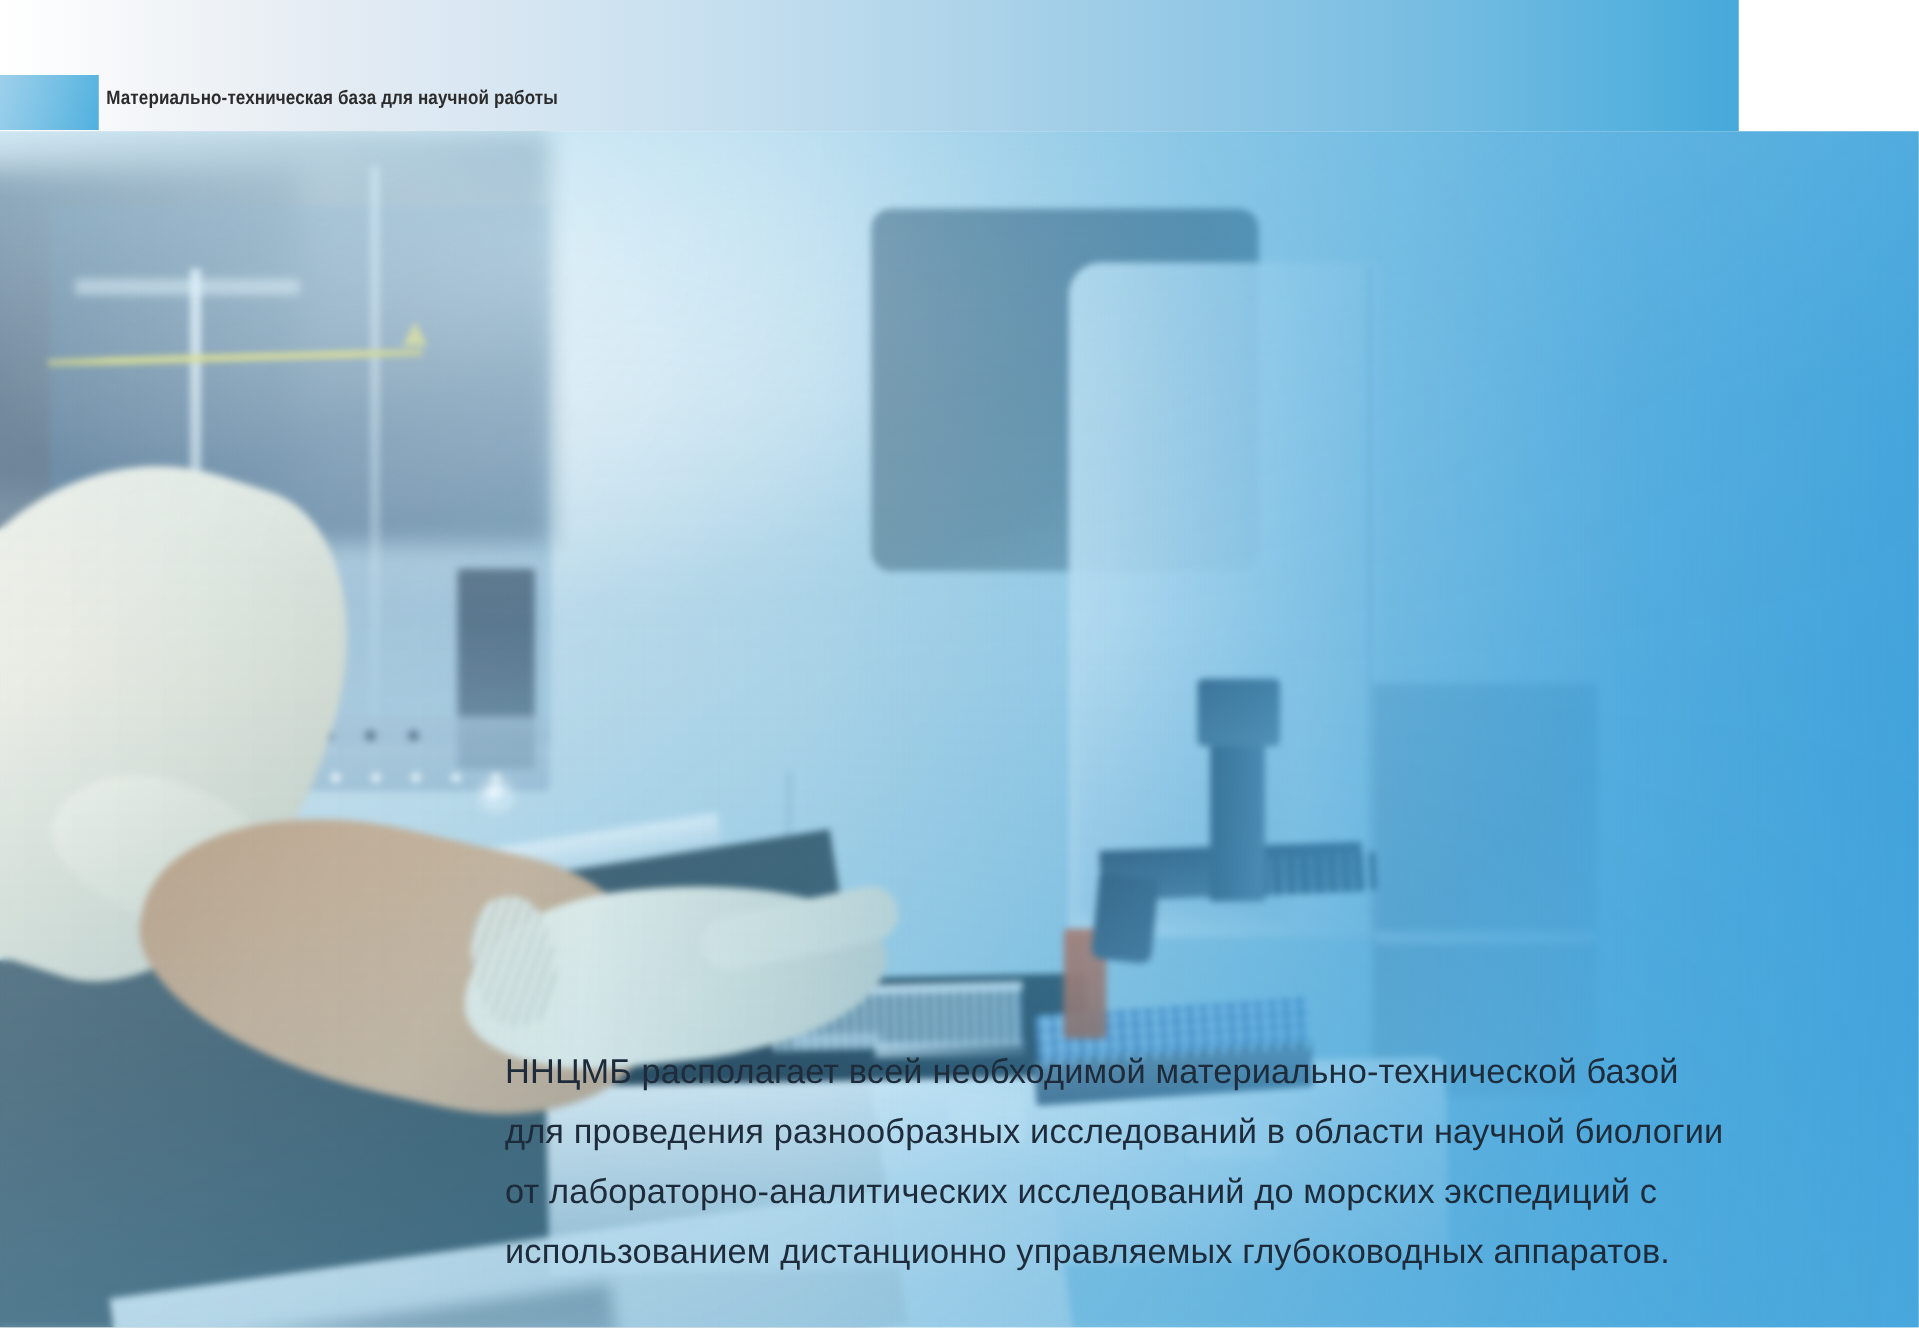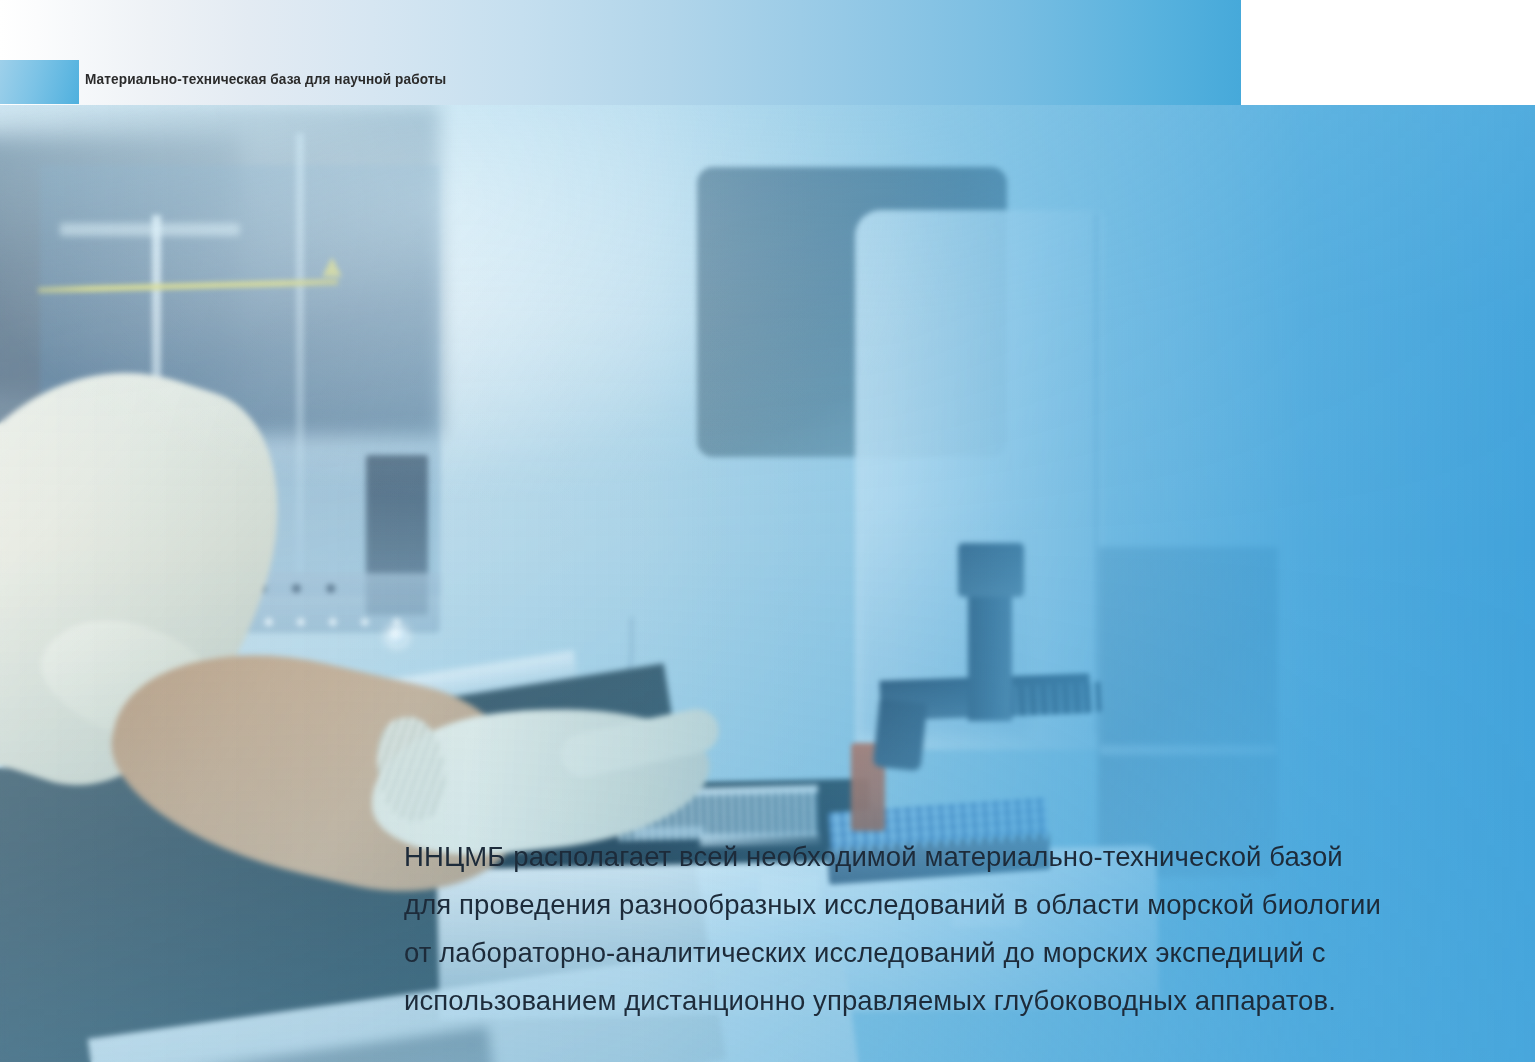--- a/index.html
+++ b/index.html
@@ -11,21 +11,21 @@
     width:1535px;
     height:1062px;
     overflow:hidden;
     background:#ffffff;
   }
 
   
   .top-band{
     position:absolute;
     left:0; top:0;
-    width:1241px; height:105px;
+    width:1391px; height:105px;
     background:linear-gradient(to right,
         #ffffff 0%, #fbfcfd 3%, #eef2f6 12%, #e3ebf3 20%,
         #d6e6f2 30%, #c5dfef 42%, #b1d5ea 54%,
         #95c9e6 68%, #77bde2 82%, #58b2de 93%, #46a9da 100%);
   }
 
   .accent-block{
     position:absolute;
     left:0; top:60px;
     width:79px; height:44px;
@@ -610,17 +610,17 @@
     <div class="bench-panel"></div>
     <div class="bench-shadow"></div>
 
     <div class="photo-blur"></div>
     <div class="haze"></div>
     <div class="blue-overlay"></div>
     <div class="blue-overlay-v"></div>
   </div>
 
   <div class="body-copy">ННЦМБ располагает всей необходимой материально-технической базой
-для проведения разнообразных исследований в области морской биологии
+для проведения разнообразных исследований в области научной биологии
 от лабораторно-аналитических исследований до морских экспедиций с
 использованием дистанционно управляемых глубоководных аппаратов.</div>
 
 </div>
 
 </body></html>

